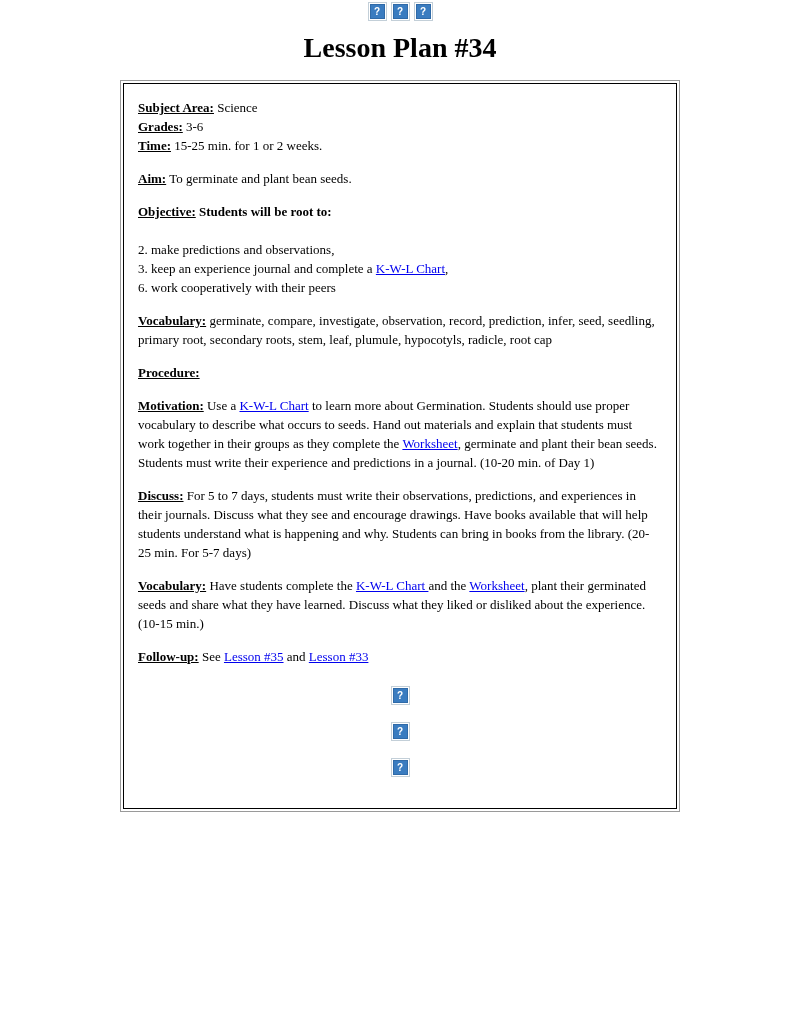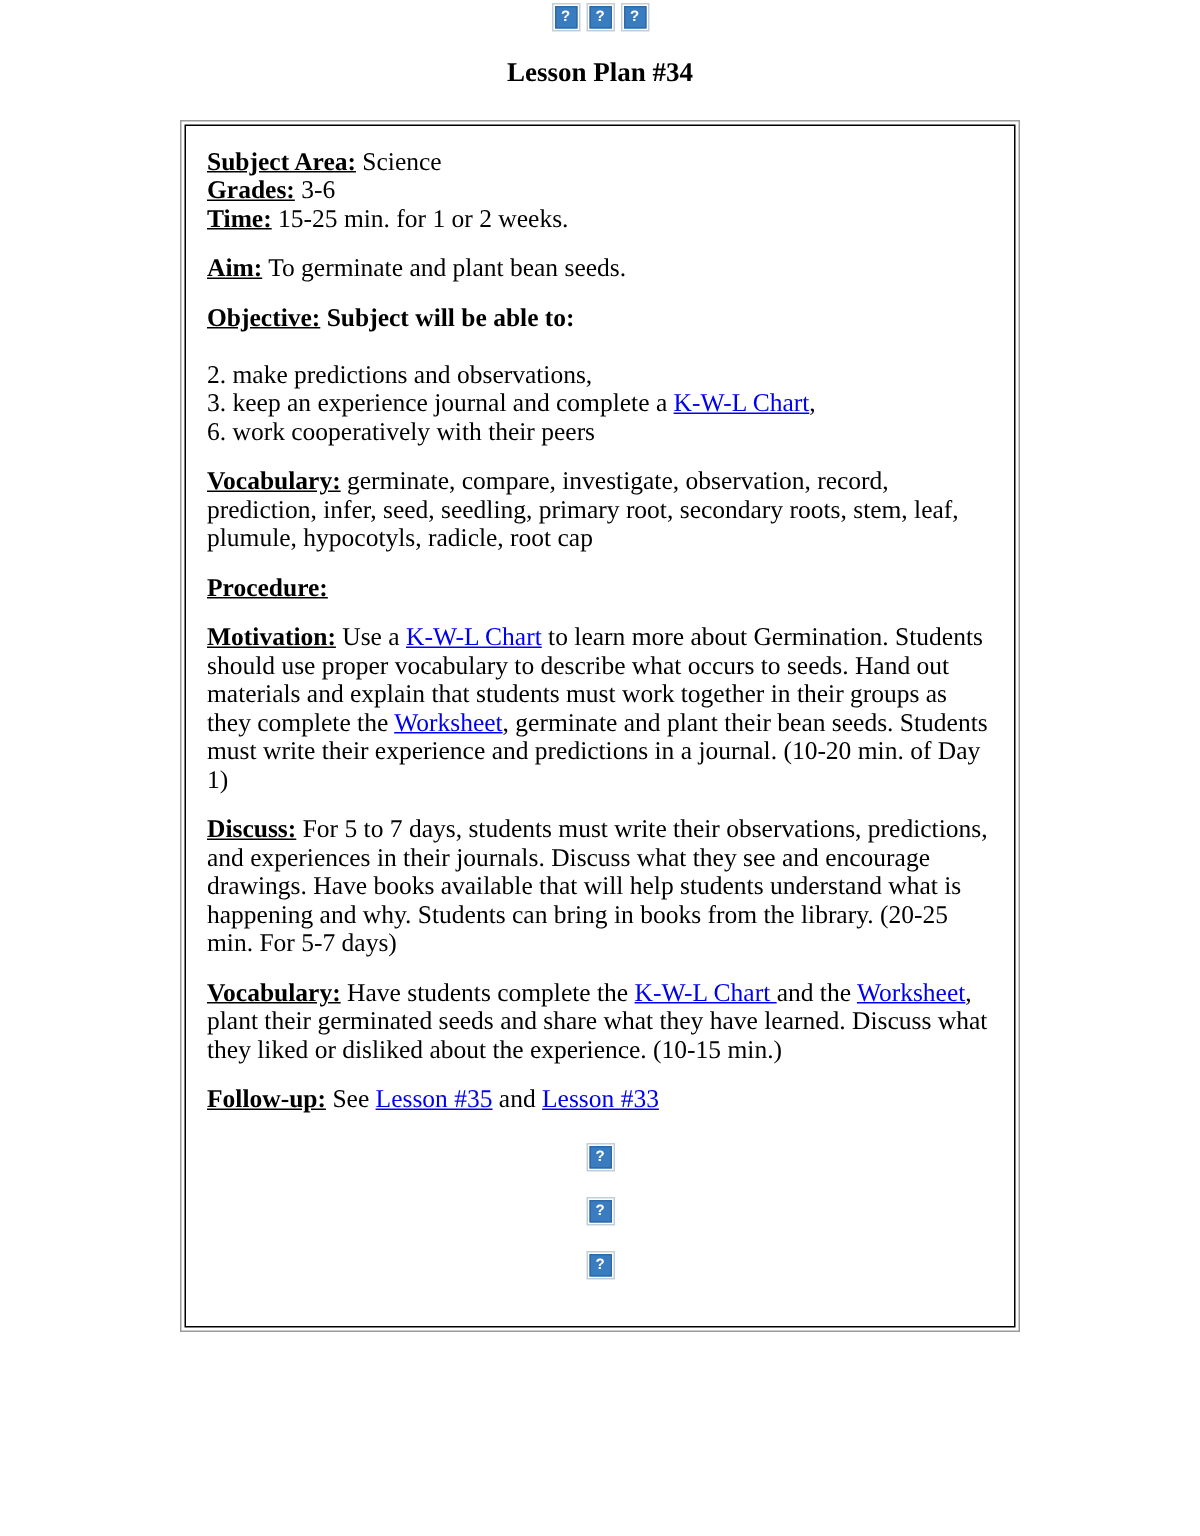--- a/index.html
+++ b/index.html
@@ -55,21 +55,21 @@
     font-family: "Liberation Sans", sans-serif;
     font-size: 10px;
     line-height: 13px;
     font-weight: bold;
     text-align: center;
   }
 
   
   .page-title {
     text-align: center;
-    font-size: 18px;
+    font-size: 28px;
     font-weight: bold;
     margin: 14px 0 0 0;
     padding: 0;
     line-height: 26px;
     letter-spacing: 0px;
   }
 
   
   .content-outer {
     margin: 19px auto 0 auto;
@@ -81,21 +81,21 @@
   }
   .content-inner {
     border: 1px solid #000000;
     padding: 14px 14px 14px 14px;
     box-sizing: border-box;
     background: #ffffff;
   }
 
   
   .block {
-    font-size: 17px;
+    font-size: 13px;
     line-height: 19px;
     margin: 0 0 14px 0;
   }
   .block:last-child { margin-bottom: 0; }
   .block.tight { margin-bottom: 0; }
 
   .lbl {
     font-weight: bold;
     text-decoration: underline;
   }
@@ -135,21 +135,21 @@
         <span class="lbl">Subject Area:</span><span> Science</span><br>
         <span class="lbl">Grades:</span><span> 3-6</span><br>
         <span class="lbl">Time:</span><span> 15-25 min. for 1 or 2 weeks.</span>
       </div>
 
       <div class="block">
         <span class="lbl">Aim:</span><span> To germinate and plant bean seeds.</span>
       </div>
 
       <div class="block">
-        <span class="bold-line"><span class="lbl">Objective:</span><span> Subject will be able to:</span></span><br>
+        <span class="bold-line"><span class="lbl">Objective:</span><span> Students will be root to:</span></span><br>
         <br>
         <span>2. make predictions and observations,</span><br>
         <span>3. keep an experience journal and complete a </span><a href="#" class="lnk">K-W-L Chart</a><span>,</span><br>
         <span>6. work cooperatively with their peers</span>
       </div>
 
       <div class="block">
         <span class="lbl">Vocabulary:</span><span> germinate, compare, investigate, observation, record, prediction, infer, seed, seedling, primary root, secondary roots, stem, leaf, plumule, hypocotyls, radicle, root cap</span>
       </div>
 

